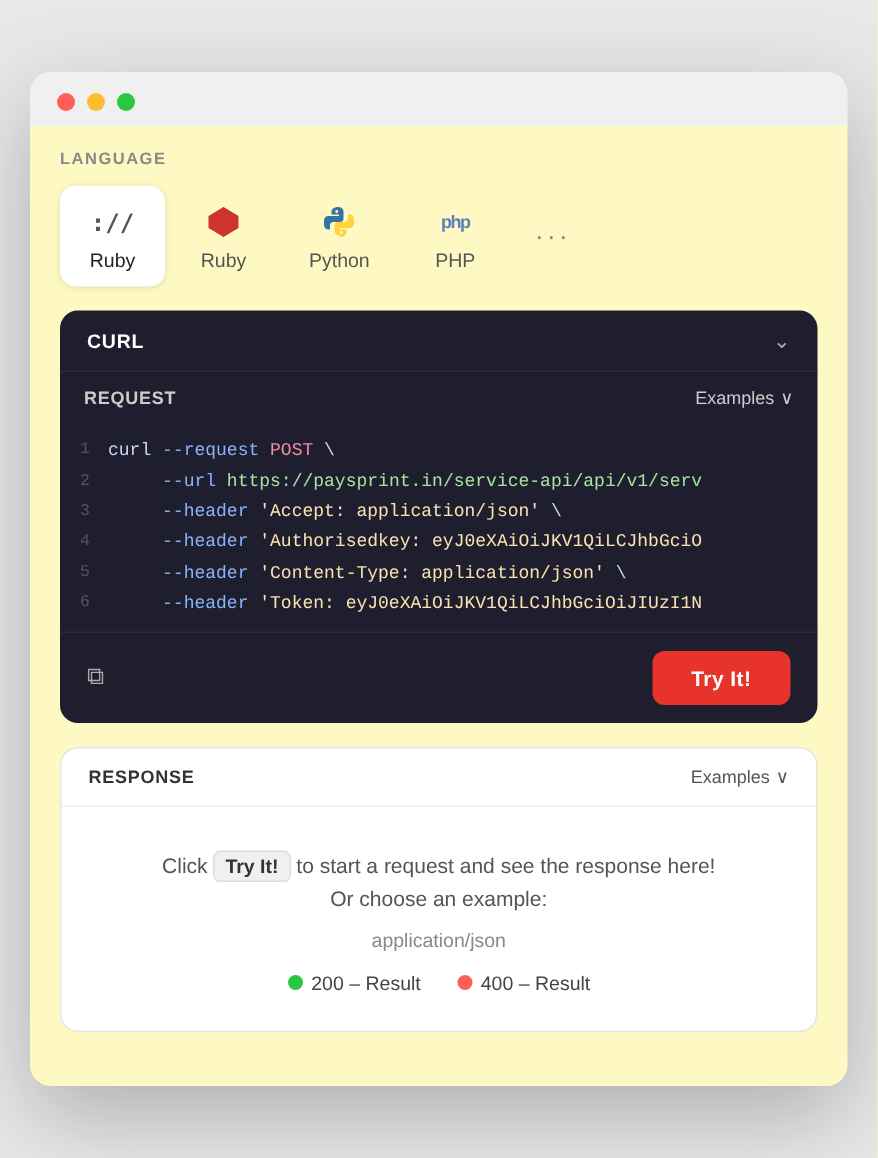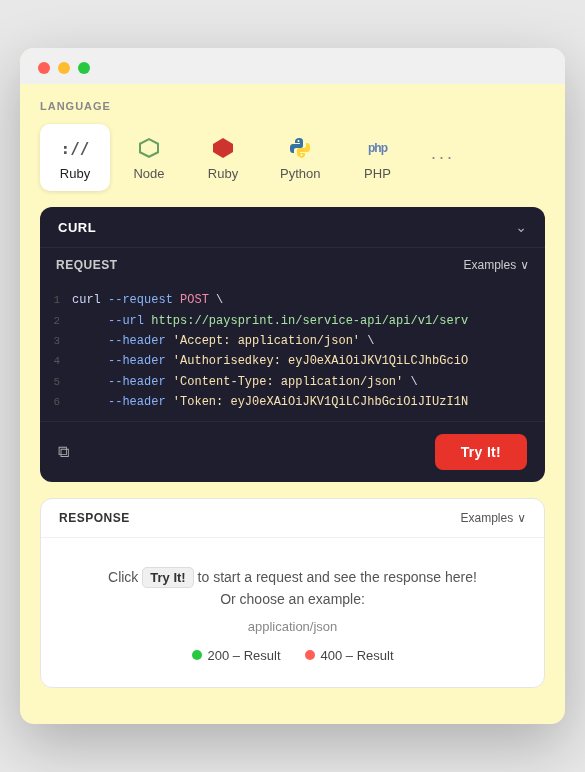--- a/index.html
+++ b/index.html
@@ -270,28 +270,20 @@
 
     <div class="language-tabs">
 
       <button class="lang-tab active">
         <div class="icon-area">
           <span class="shell-icon">://</span>
         </div>
         <span>Ruby</span>
       </button>
 
-      <button class="lang-tab">
-        <div class="icon-area">
-          <svg width="24" height="24" viewBox="0 0 24 24" fill="#68a063">
-              <path d="M12 2L2 7v10l10 5 10-5V7L12 2zm0 2.18L20 8.5v7l-8 4-8-4v-7L12 4.18z"></path>
-            </svg>
-        </div>
-        <span>Node</span>
-      </button>
 
       <button class="lang-tab">
         <div class="icon-area">
           <svg width="24" height="24" viewBox="0 0 24 24" fill="#cc342d">
               <polygon points="12,2 22,8 22,16 12,22 2,16 2,8"></polygon>
             </svg>
         </div>
         <span>Ruby</span>
       </button>
 

